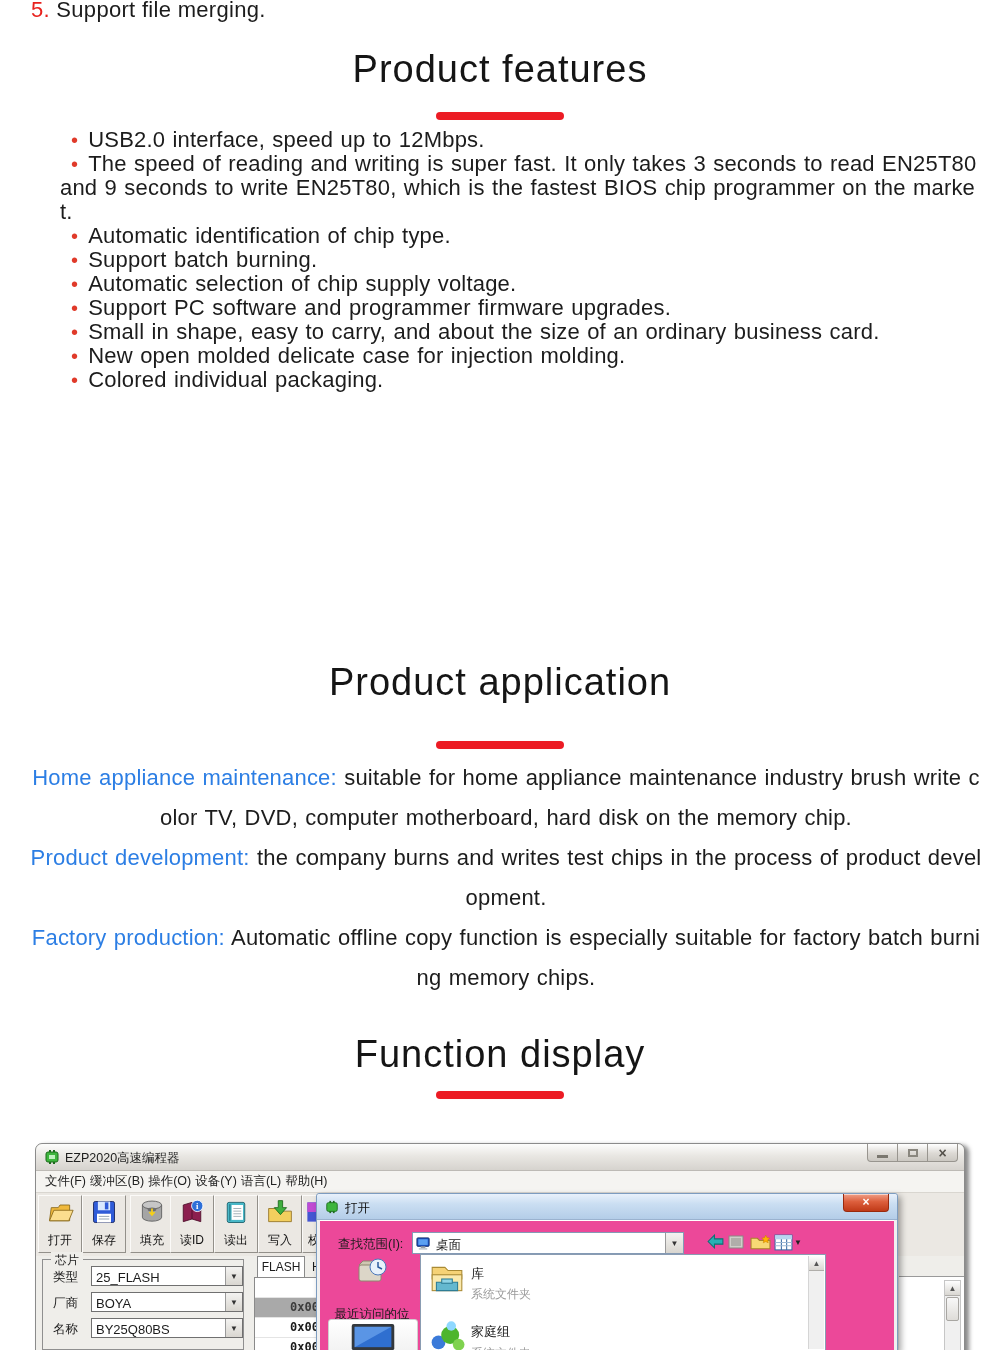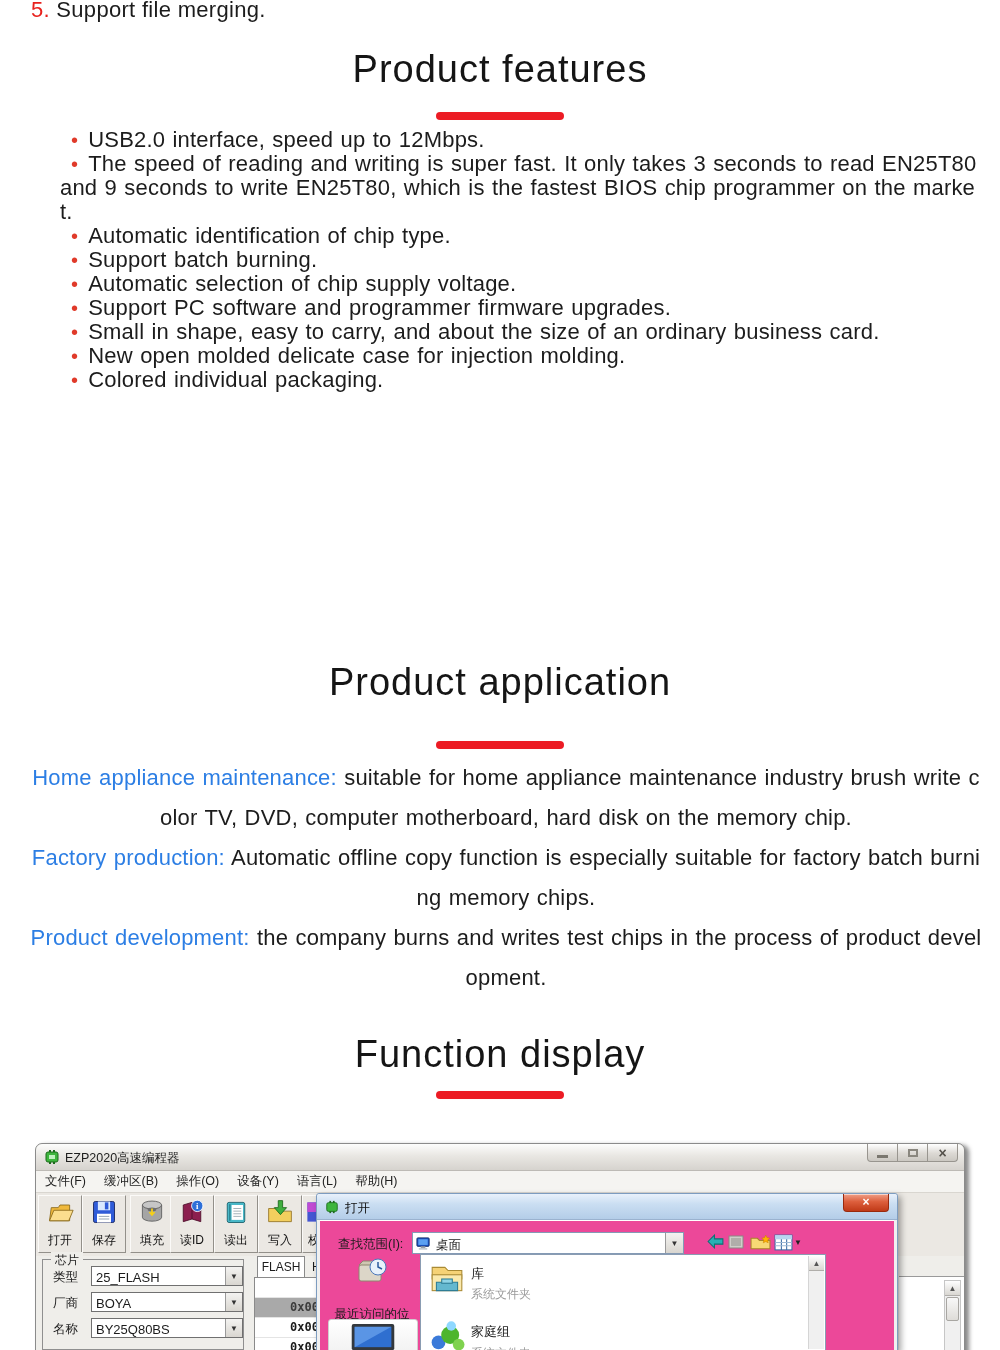--- a/index.html
+++ b/index.html
@@ -39,21 +39,21 @@
   .capgroup { position:absolute; right:6px; top:0; display:flex; }
   .cap { width:31px; height:18px; border:1px solid #98958f; border-top:none;
     background:linear-gradient(#ffffff,#dcd9d4 55%,#cbc8c2);
     display:flex; align-items:center; justify-content:center; margin-left:-1px; }
   .cap.first { border-radius:0 0 0 4px; }
   .cap.last { border-radius:0 0 4px 0; }
   .glyph-min { width:11px; height:3px; background:#7a776f; margin-top:7px; }
   .glyph-max { width:10px; height:8px; border:2px solid #8a877f; }
   .cap-close-glyph { font-weight:bold; color:#55524c; font-size:14px; line-height:1; }
   .menubar { position:absolute; top:27px; left:0; right:0; height:22px; background:#f5f4f1;
-    border-bottom:1px solid #d9d6d0; display:flex; align-items:center; padding-left:9px; gap:18px; color:#222; }
+    border-bottom:1px solid #d9d6d0; display:flex; align-items:center; padding-left:9px; gap:4px; color:#222; }
   .toolbar { position:absolute; top:49px; left:0; right:0; height:63px; background:#ebe8e3; }
   .tbtn { position:absolute; top:2px; width:44px; height:58px; border:1px solid;
     border-color:#fbfaf8 #93908a #93908a #fbfaf8; background:#ebe8e3; text-align:center; }
   .tbtn svg { width:28px; height:28px; margin-top:2px; }
   .tlabel { position:absolute; bottom:3px; left:0; right:0; font-size:12px; color:#111; }
   .tbtn.leftlab .tlabel { text-align:left; padding-left:5px; }
   .chipgroup { position:absolute; left:6px; top:115px; width:202px; height:91px; border:1px solid #8f8f8f; }
   .chiplabel { position:absolute; top:-8px; left:8px; background:#efeeea; padding:0 4px; font-size:12px; }
   .crow { position:absolute; left:6px; height:20px; width:190px; }
   .crow .lbl { position:absolute; left:4px; top:3px; font-size:12.5px; }
@@ -125,22 +125,22 @@
   <div class="feat"><span class="bullet">•</span><span>Small in shape, easy to carry, and about the size of an ordinary business card.</span></div>
   <div class="feat"><span class="bullet">•</span><span>New open molded delicate case for injection molding.</span></div>
   <div class="feat"><span class="bullet">•</span><span>Colored individual packaging.</span></div>
 </div>
 
 <h2 class="sec-head" id="head-application">Product application</h2>
 <div class="redbar" id="bar-application"></div>
 
 <div class="apps">
   <p class="app-p"><span class="lead">Home appliance maintenance:</span><span> suitable for home appliance maintenance industry brush write color TV, DVD, computer motherboard, hard disk on the memory chip.</span></p>
+  <p class="app-p"><span class="lead">Product development:</span><span> the company burns and writes test chips in the process of product development.</span></p>
   <p class="app-p"><span class="lead">Factory production:</span><span> Automatic offline copy function is especially suitable for factory batch burning memory chips.</span></p>
-  <p class="app-p"><span class="lead">Product development:</span><span> the company burns and writes test chips in the process of product development.</span></p>
 </div>
 
 <h2 class="sec-head" id="head-function">Function display</h2>
 <div class="redbar" id="bar-function"></div>
 
 <div class="window">
 
   <div class="titlebar">
     <svg class="appicon" viewBox="0 0 16 16">
       <rect x="5" y="1" width="2" height="4" fill="#1c6b1c"></rect>

